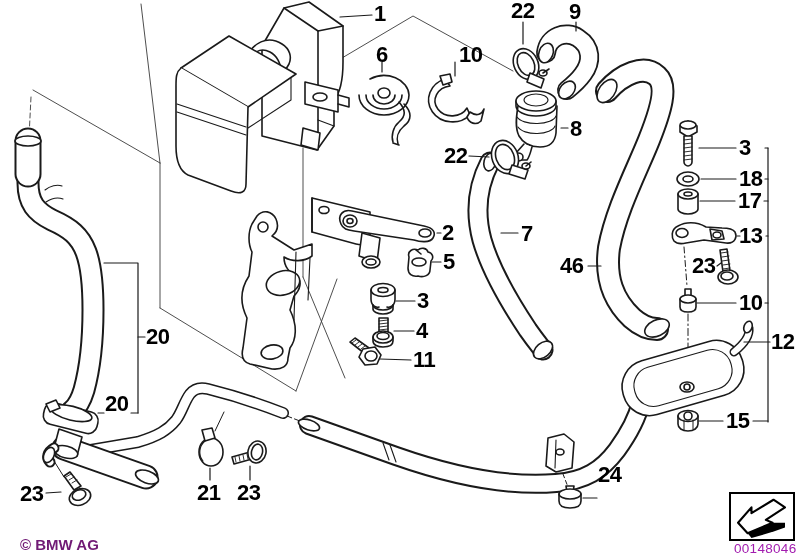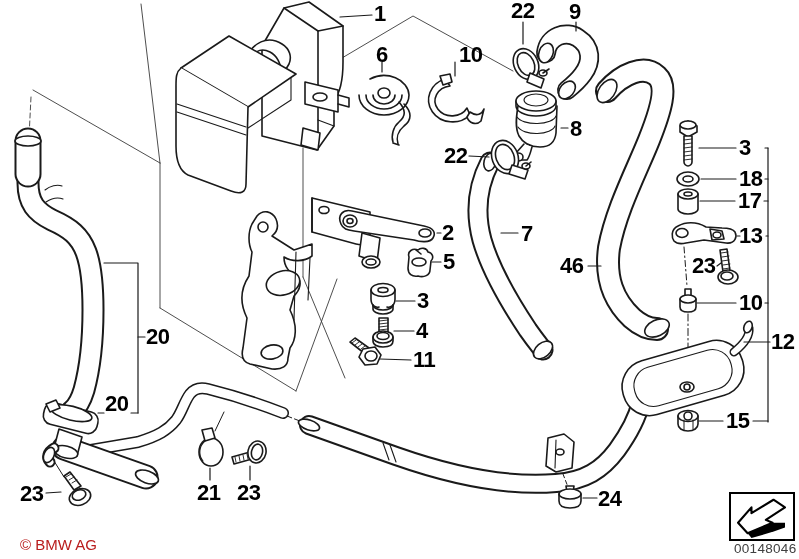--- a/index.html
+++ b/index.html
@@ -7,24 +7,24 @@
     width:799px;height:559px;position:relative;background:#ffffff;
     font-family:"Liberation Sans",sans-serif;overflow:hidden;
   }
   #stage{position:absolute;left:0;top:0;width:799px;height:559px;}
   svg{position:absolute;left:0;top:0;}
   .callout{
     position:absolute;font-weight:bold;font-size:22px;color:#000;
     line-height:1;letter-spacing:-0.5px;white-space:nowrap;
   }
   .footer-copy{
-    position:absolute;left:20px;top:536px;font-size:15px;color:#b91c1c;
+    position:absolute;left:20px;top:536px;font-size:15px;color:#701a75;font-weight:bold;
   }
   .image-number{
-    position:absolute;left:734px;top:541px;font-size:13.5px;color:#404040;letter-spacing:0.3px;
+    position:absolute;left:734px;top:541px;font-size:13.5px;color:#a21caf;letter-spacing:0.3px;
   }
   .icon-box{
     position:absolute;left:729px;top:492px;width:62px;height:45px;
     border:2px solid #000;background:#fff;
   }
 </style>
 </head>
 <body>
 
 <div id="stage">
@@ -357,21 +357,21 @@
 <div class="callout" style="left:739px;top:225px">13</div>
 <div class="callout" style="left:692px;top:255px">23</div>
 <div class="callout" style="left:739px;top:292px">10</div>
 <div class="callout" style="left:771px;top:331px">12</div>
 <div class="callout" style="left:726px;top:410px">15</div>
 <div class="callout" style="left:146px;top:326px">20</div>
 <div class="callout" style="left:105px;top:393px">20</div>
 <div class="callout" style="left:20px;top:483px">23</div>
 <div class="callout" style="left:197px;top:482px">21</div>
 <div class="callout" style="left:237px;top:482px">23</div>
-<div class="callout" style="left:598px;top:488px">24</div>
+<div class="callout" style="left:598px;top:464px">24</div>
 
 <div class="footer-copy">© BMW AG</div>
 
 <div class="icon-box">
   <svg width="62" height="45" viewBox="0 0 64 47">
     <path d="M7,30 L21,14 L21,20 L44,6 L56,14 L36,27 L43,30 L17,41 Z" fill="#fff" stroke="#000" stroke-width="2.2" stroke-linejoin="round"></path>
     <path d="M17,41 L43,30 L56,30 L56,35 L45,39 L21,46 Z" fill="#000"></path>
   </svg>
 </div>
 

